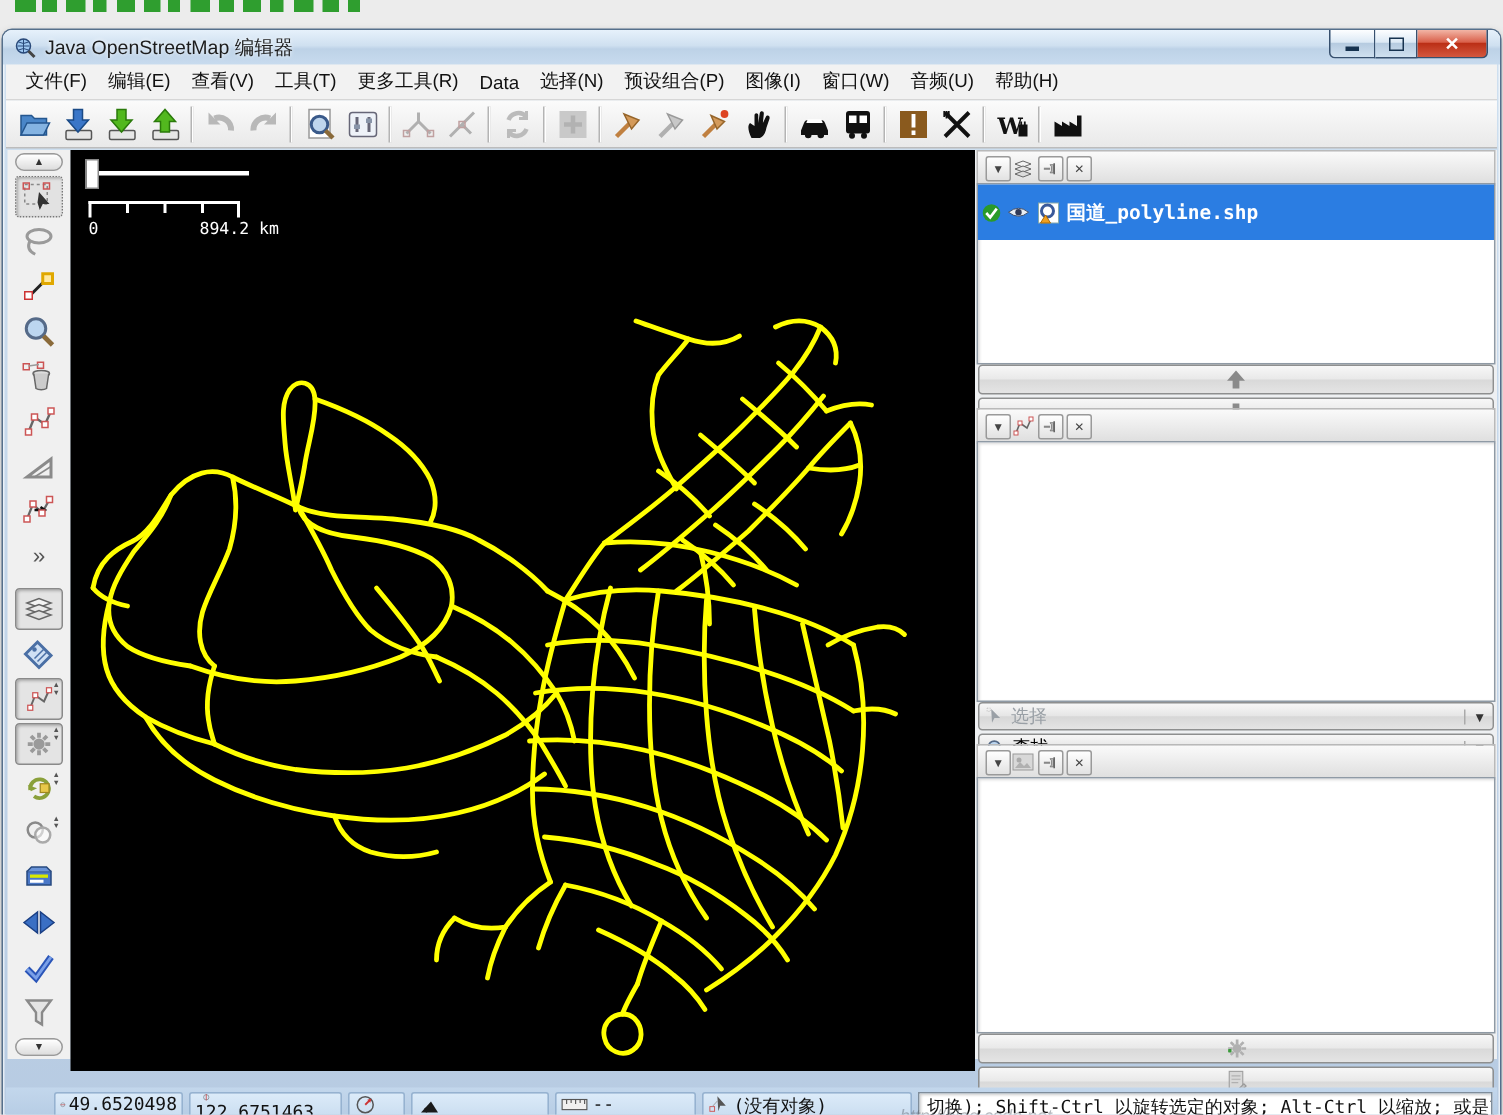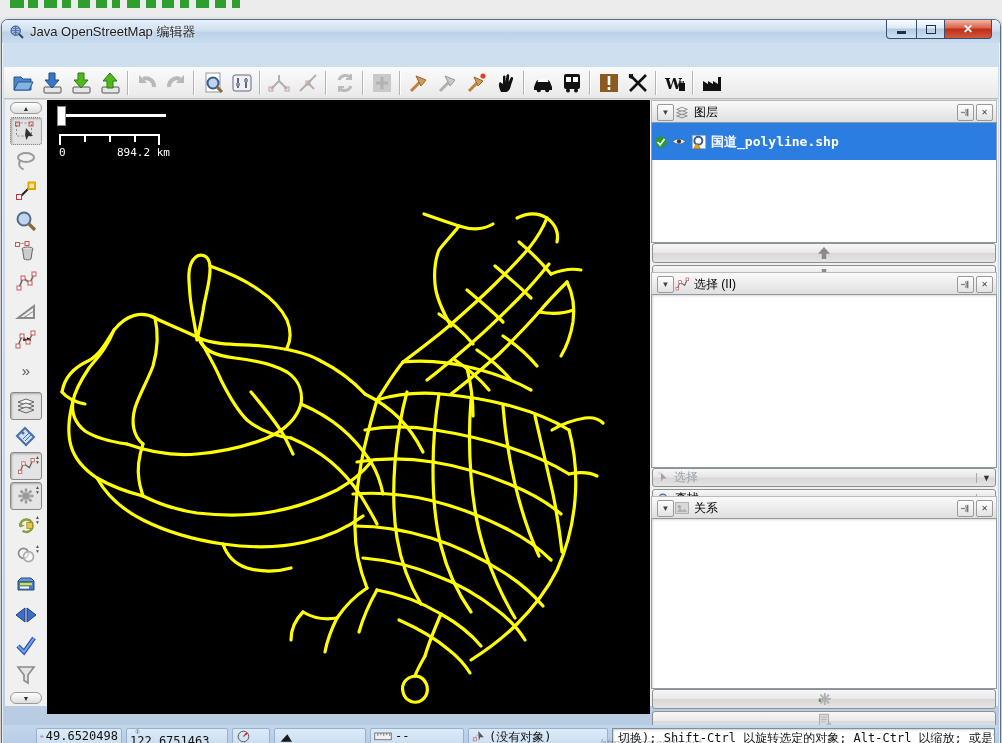--- a/index.html
+++ b/index.html
@@ -43,21 +43,21 @@
   .map{position:absolute;left:45px;top:80px;width:603px;height:614px;background:#000;}
   .road{fill:none;stroke:#ffff00;stroke-width:3.2;stroke-linecap:round;stroke-linejoin:round;}
   .zoom-slider{position:absolute;left:10px;top:6px;width:110px;height:20px;}
   .zs-track{position:absolute;left:6px;top:8px;width:103px;height:3px;background:#fff;}
   .zs-handle{position:absolute;left:0;top:0;width:7px;height:18px;background:#fff;border:1px solid #888;}
   .scalebar{position:absolute;left:12px;top:30px;width:130px;color:#fff;font-family:"DejaVu Sans Mono",monospace;font-size:11px;}
   .sb-line{position:absolute;left:0;top:4px;width:101px;height:2px;background:#fff;}
   .sb-tick{position:absolute;top:4px;width:2px;height:8px;background:#fff;}
   .sb-tick.end{height:11px;}
   .sb-zero{position:absolute;left:0;top:16px;}
-  .sb-max{position:absolute;left:58px;top:16px;}
+  .sb-max{position:absolute;left:74px;top:16px;}
   
   .rightpanel{position:absolute;left:648px;top:80px;width:348px;bottom:47px;background:#eef0f2;}
   .panel-header{position:absolute;left:1px;right:1px;height:22px;background:linear-gradient(#fafafa,#dedede);
     border:1px solid #b9b9b9;display:flex;align-items:center;padding:0 3px;}
   .ph-title{font-size:12px;color:#000;margin-left:4px;flex:1;}
   .ph-btn{width:15px;height:15px;border:1px solid #9a9a9a;border-radius:2px;background:linear-gradient(#fff,#e2e2e2);
     display:flex;align-items:center;justify-content:center;font-size:8px;color:#444;margin-left:2px;}
   .panel-list{position:absolute;left:1px;right:1px;background:#fff;border:1px solid #8f9aa5;box-shadow:inset 1px 1px 2px rgba(0,0,0,.15);}
   .btnrow{position:absolute;left:1px;right:1px;height:25px;display:flex;gap:2px;padding:1px;flex-direction:column;}
   .pbtn{flex:1;border:1px solid #8e8f8f;border-radius:3px;background:linear-gradient(#f7f7f7,#e9e9e9 48%,#d9d9d9 52%,#e4e4e4);
@@ -115,20 +115,34 @@
         </div>
       <div class="wbtn res">
           <span class="res-glyph"></span>
         </div>
       <div class="wbtn close">
           <span>✕</span>
         </div>
     </div>
   </div>
 
+  <div class="menubar">
+    <span class="menu-item">文件(F)</span>
+    <span class="menu-item">编辑(E)</span>
+    <span class="menu-item">查看(V)</span>
+    <span class="menu-item">工具(T)</span>
+    <span class="menu-item">更多工具(R)</span>
+    <span class="menu-item">Data</span>
+    <span class="menu-item">选择(N)</span>
+    <span class="menu-item">预设组合(P)</span>
+    <span class="menu-item">图像(I)</span>
+    <span class="menu-item">窗口(W)</span>
+    <span class="menu-item">音频(U)</span>
+    <span class="menu-item">帮助(H)</span>
+  </div>
 
   <div class="toolbar">
     <div class="tb-btn">
         <svg class="ic" width="24" height="24" viewBox="0 0 24 24">
           <path d="M3 6 h7 l2 2 h8 v11 H3 Z" fill="#4a86c8" stroke="#24568e"></path>
           <path d="M3 19 L7 11 H22 L18 19 Z" fill="#84b3e2" stroke="#24568e"></path>
         </svg>
       </div>
     <div class="tb-btn">
         <svg class="ic" width="24" height="24" viewBox="0 0 24 24">
@@ -501,21 +515,20 @@
 
   <div class="rightpanel">
 
     <div class="panel-header" style="top:0;">
       <span class="ph-btn">▼</span>
       <svg class="ic" width="16" height="16" viewBox="0 0 24 24">
           <path d="M4 8 L12 5 L20 8 L12 11 Z" fill="#f4f4f4" stroke="#666"></path>
           <path d="M4 13 L12 10 L20 13 L12 16 Z" fill="#e6e6e6" stroke="#666"></path>
           <path d="M4 18 L12 15 L20 18 L12 21 Z" fill="#dcdcdc" stroke="#666"></path>
         </svg>
-      <span class="ph-title">图层</span>
       <span class="ph-btn">
           <svg class="ic" width="11" height="11" viewBox="0 0 24 24">
             <rect x="2" y="10.5" width="9" height="3" fill="#888"></rect>
             <path d="M11 6 h5 v12 h-5 l2-3 v-6 Z" fill="#b8b8b8" stroke="#666"></path>
             <path d="M17 4 v16" stroke="#666" stroke-width="2.4"></path>
           </svg>
         </span>
       <span class="ph-btn">
           <span>✕</span>
         </span>
@@ -593,21 +606,20 @@
     </div>
 
     <div class="panel-header" style="top:172px;">
       <span class="ph-btn">▼</span>
       <svg class="ic" width="16" height="16" viewBox="0 0 24 24">
           <path d="M5 19 L9 9 L16 14 L20 5" fill="none" stroke="#666" stroke-width="1.6"></path>
           <rect x="3" y="17" width="4" height="4" fill="#fff" stroke="#c55"></rect>
           <rect x="7" y="7" width="4" height="4" fill="#fff" stroke="#c55"></rect>
           <rect x="18" y="3" width="4" height="4" fill="#fff" stroke="#c55"></rect>
         </svg>
-      <span class="ph-title">选择 (II)</span>
       <span class="ph-btn">
           <svg class="ic" width="11" height="11" viewBox="0 0 24 24">
             <rect x="2" y="10.5" width="9" height="3" fill="#888"></rect>
             <path d="M11 6 h5 v12 h-5 l2-3 v-6 Z" fill="#b8b8b8" stroke="#666"></path>
             <path d="M17 4 v16" stroke="#666" stroke-width="2.4"></path>
           </svg>
         </span>
       <span class="ph-btn">
           <span>✕</span>
         </span>
@@ -632,21 +644,20 @@
       </div>
     </div>
 
     <div class="panel-header" style="top:396px;">
       <span class="ph-btn">▼</span>
       <svg class="ic" width="16" height="16" viewBox="0 0 24 24">
           <rect x="2" y="4" width="20" height="16" fill="#d8d8d8" stroke="#999"></rect>
           <circle cx="8" cy="10" r="2.5" fill="#aaa"></circle>
           <path d="M4 18 l5-6 4 4 3-3 4 5 Z" fill="#b0b0b0"></path>
         </svg>
-      <span class="ph-title">关系</span>
       <span class="ph-btn">
           <svg class="ic" width="11" height="11" viewBox="0 0 24 24">
             <rect x="2" y="10.5" width="9" height="3" fill="#888"></rect>
             <path d="M11 6 h5 v12 h-5 l2-3 v-6 Z" fill="#b8b8b8" stroke="#666"></path>
             <path d="M17 4 v16" stroke="#666" stroke-width="2.4"></path>
           </svg>
         </span>
       <span class="ph-btn">
           <span>✕</span>
         </span>

